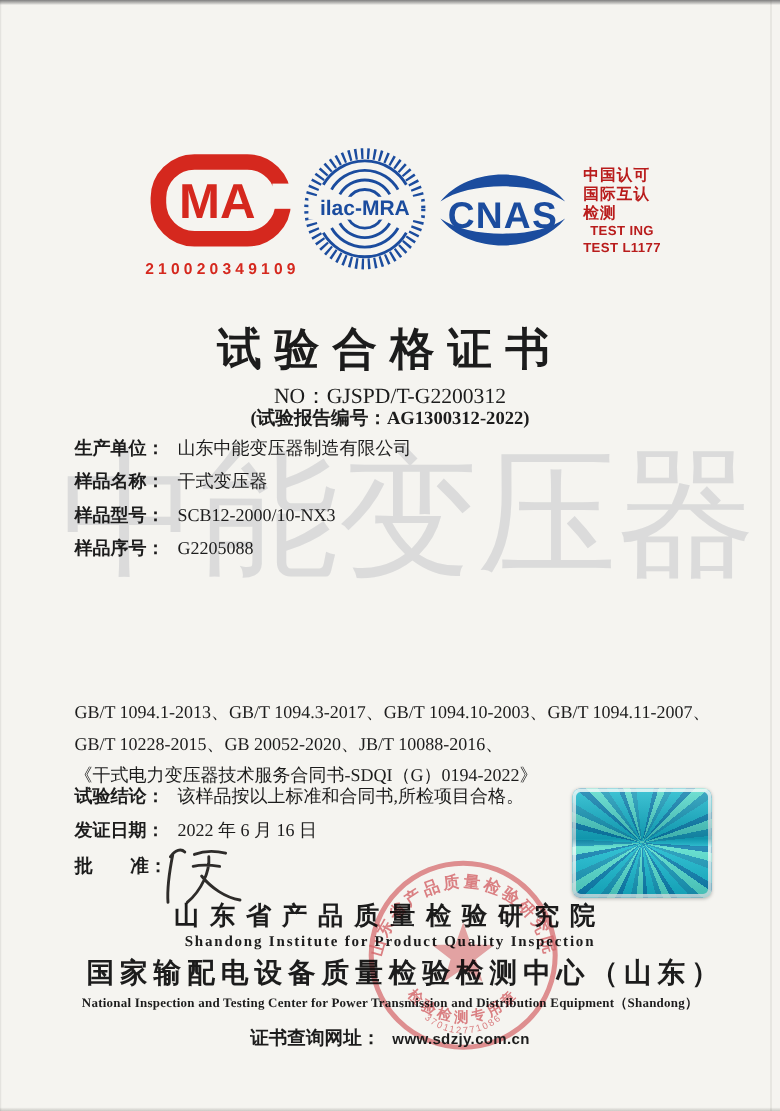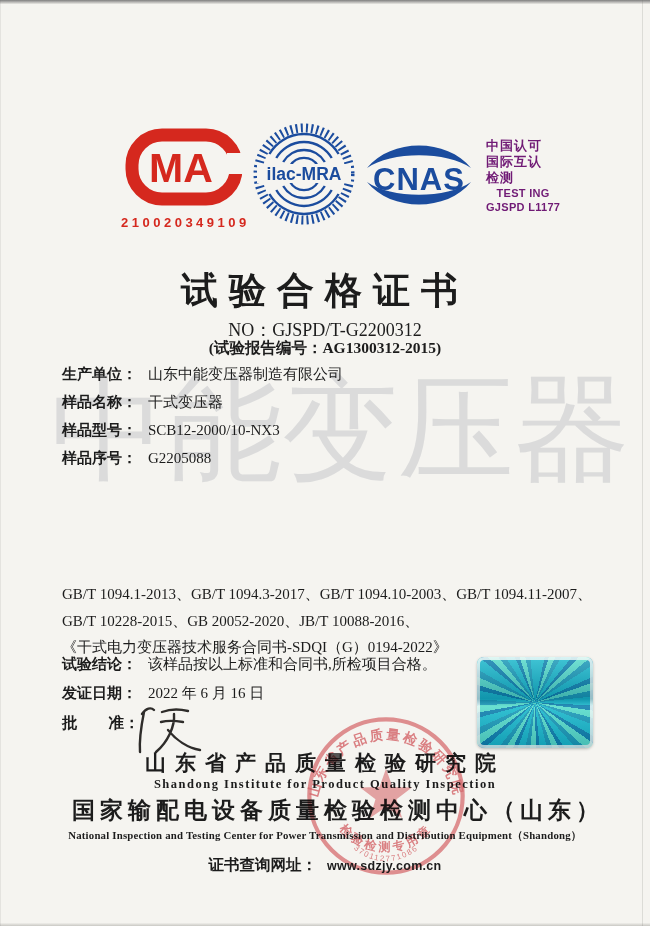--- a/index.html
+++ b/index.html
@@ -17,21 +17,21 @@
     position:absolute; top:372px; left:50px; width:592px;
     display:flex; justify-content:space-between;
     font-size:116px; line-height:1; font-weight:500;
     color:rgba(128,133,145,0.22); z-index:0; pointer-events:none;
   }
 
   .cma  { position:absolute; left:121px; top:128px; width:126px; text-align:center; z-index:1; }
   .cma-num { margin-top:3px; color:#d5281e; font-family:"Liberation Sans",sans-serif; font-size:13px; font-weight:600; letter-spacing:3.5px; white-space:nowrap; }
   .ilac { position:absolute; left:252px; top:122px; z-index:1; }
   .cnas { position:absolute; left:361px; top:136px; display:flex; align-items:flex-start; z-index:1; }
-  .cnas-side { margin-left:9px; color:#701a75; font-family:"Liberation Sans",sans-serif; font-weight:700; padding-top:2px; }
+  .cnas-side { margin-left:9px; color:#b91c1c; font-family:"Liberation Sans",sans-serif; font-weight:700; padding-top:2px; }
   .cnas-side .cn { font-size:13px; line-height:16px; letter-spacing:1px; }
   .cnas-side .en { font-size:11px; line-height:14px; letter-spacing:0.3px;text-align:center; }
 
   .title     { position:absolute; top:266px; left:0; width:100%; text-align:center; font-size:37px; font-weight:700; letter-spacing:11px; z-index:1; }
   .cert-no   { position:absolute; top:318px; left:0; width:100%; text-align:center; font-size:18px; font-weight:400; z-index:1; }
   .report-no { position:absolute; top:338px; left:0; width:100%; text-align:center; font-size:15.5px; font-weight:700; z-index:1; }
 
   .row { position:absolute; left:62px; width:582px; display:flex; z-index:1; font-size:15px; line-height:21px; }
   .row .lab { font-weight:700; width:86px; flex-shrink:0; }
   .row.items .val { width:494px; line-height:27px; }
@@ -109,27 +109,27 @@
     <svg width="116" height="78" viewBox="0 0 116 78">
       <path d="M 6,32 C 30,2 86,2 110,32 C 86,15 30,15 6,32 Z" fill="#1b4c9e"></path>
       <path d="M 6,46 C 30,76 86,76 110,46 C 86,63 30,63 6,46 Z" fill="#1b4c9e"></path>
       <text x="58" y="54" text-anchor="middle" font-family="Liberation Sans, sans-serif" font-size="31" font-weight="900" letter-spacing="1" fill="#1b4c9e">CNAS</text>
     </svg>
     <div class="cnas-side">
       <div class="cn">中国认可</div>
       <div class="cn">国际互认</div>
       <div class="cn">检测</div>
       <div class="en">TEST ING</div>
-      <div class="en">GJSPD L1177</div>
+      <div class="en">TEST L1177</div>
     </div>
   </div>
 
   <div class="title">试验合格证书</div>
   <div class="cert-no">NO：GJSPD/T-G2200312</div>
-  <div class="report-no">(试验报告编号：AG1300312-2015)</div>
+  <div class="report-no">(试验报告编号：AG1300312-2022)</div>
 
   <div class="row r-sample">
     <span class="lab">样品名称：</span>
     <span class="val">干式变压器</span>
   </div>
   <div class="row r-manufacturer">
     <span class="lab">生产单位：</span>
     <span class="val">山东中能变压器制造有限公司</span>
   </div>
   <div class="row r-model">

